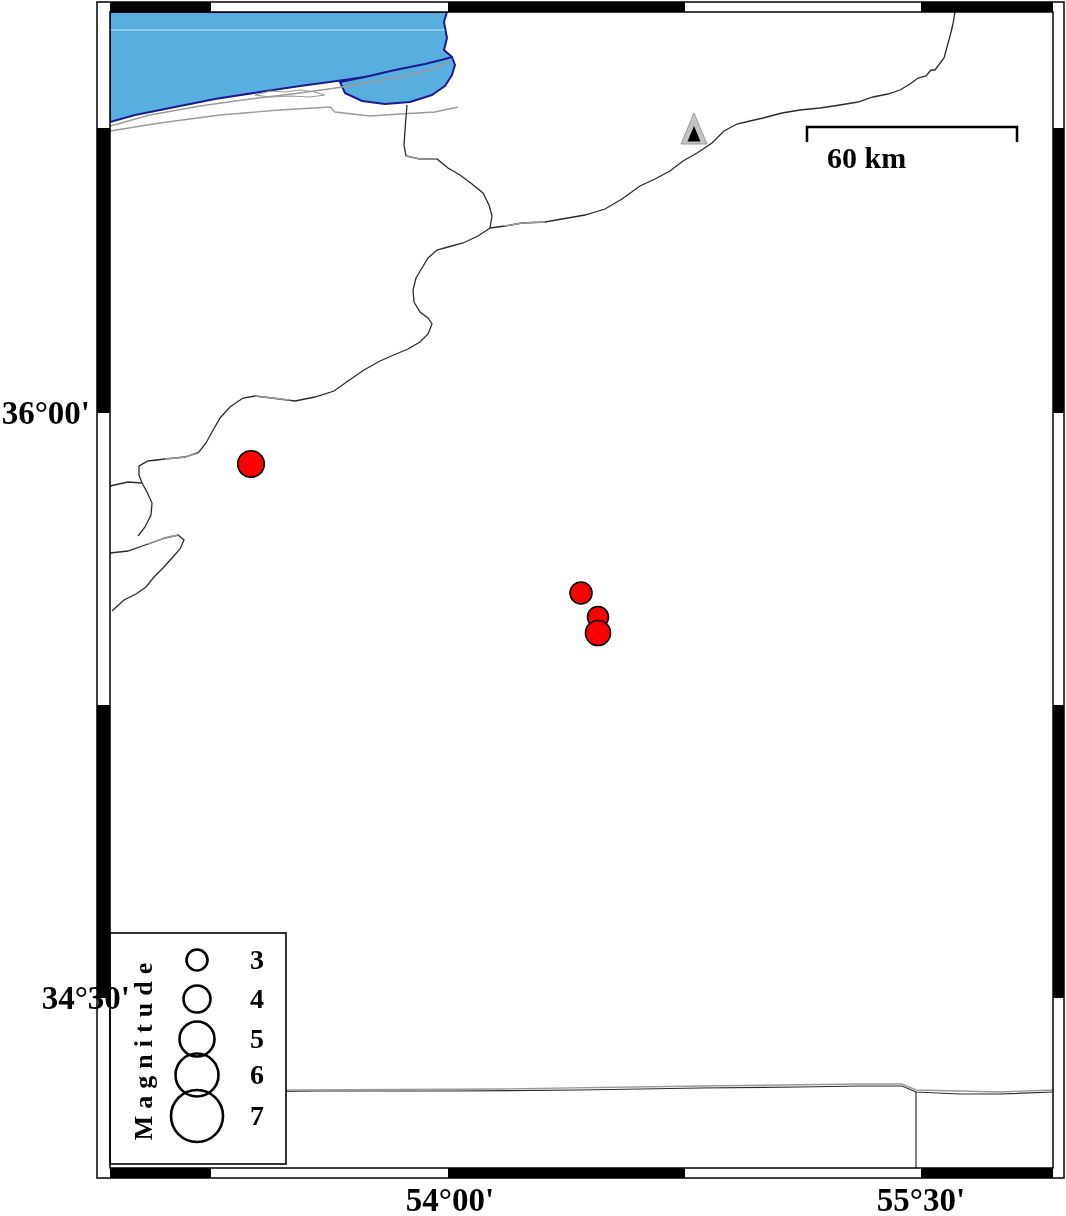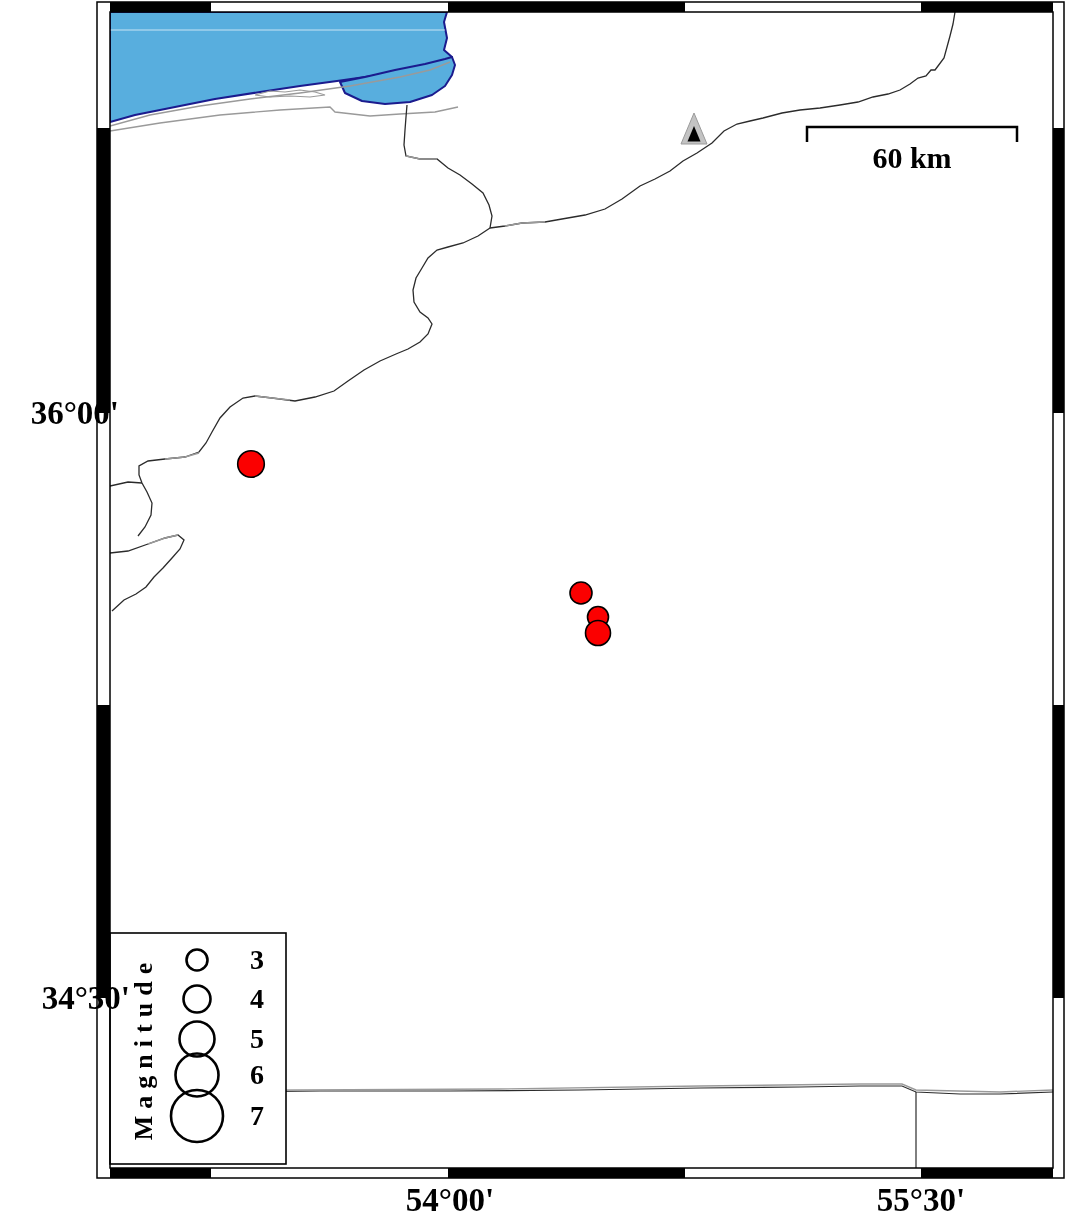--- a/index.html
+++ b/index.html
@@ -26,21 +26,20 @@
     font-size:33px;
     color:#000;
     line-height:40px;
     height:40px;
   }
   .axis-left{left:0;width:90px;text-align:right;}
   .axis-bottom{width:170px;text-align:center;}
   .scalebar-label{
     position:absolute;
     left:827px;top:141px;width:170px;
-    text-align:center;
     font-weight:bold;font-size:30px;color:#000;
   }
   .legend-title{
     position:absolute;
     left:144px;top:1048px;
     transform:translate(-50%,-50%) rotate(-90deg);
     white-space:nowrap;
     font-weight:bold;font-size:26px;
     letter-spacing:7px;
     color:#000;
@@ -135,21 +134,21 @@
       <rect x="97" y="705" width="13" height="293" style="fill:var(--frame-black);"></rect>
 
       <rect x="1053" y="128" width="11" height="285" style="fill:var(--frame-black);"></rect>
       <rect x="1053" y="705" width="11" height="293" style="fill:var(--frame-black);"></rect>
 
       <rect x="97" y="2" width="967" height="1176" style="fill:none;stroke:#000;stroke-width:1.5;"></rect>
       <rect x="110" y="12" width="943" height="1156" style="fill:none;stroke:#000;stroke-width:1.5;"></rect>
     </g>
   </svg>
 
-  <div class="axis-label axis-left" style="top:393px;padding-left:29px;">36°00'</div>
+  <div class="axis-label axis-left" style="top:393px;">36°00'</div>
   <div class="axis-label axis-left" style="top:978px;margin-left:40px;">34°30'</div>
 
   <div class="axis-label axis-bottom" style="left:365px;top:1180px;">54°00'</div>
   <div class="axis-label axis-bottom" style="left:836px;top:1180px;">55°30'</div>
 
   <div class="scalebar-label">60 km</div>
 
   <div class="legend-title">Magnitude</div>
 
   <div class="legend-num" style="top:942px;">3</div>

